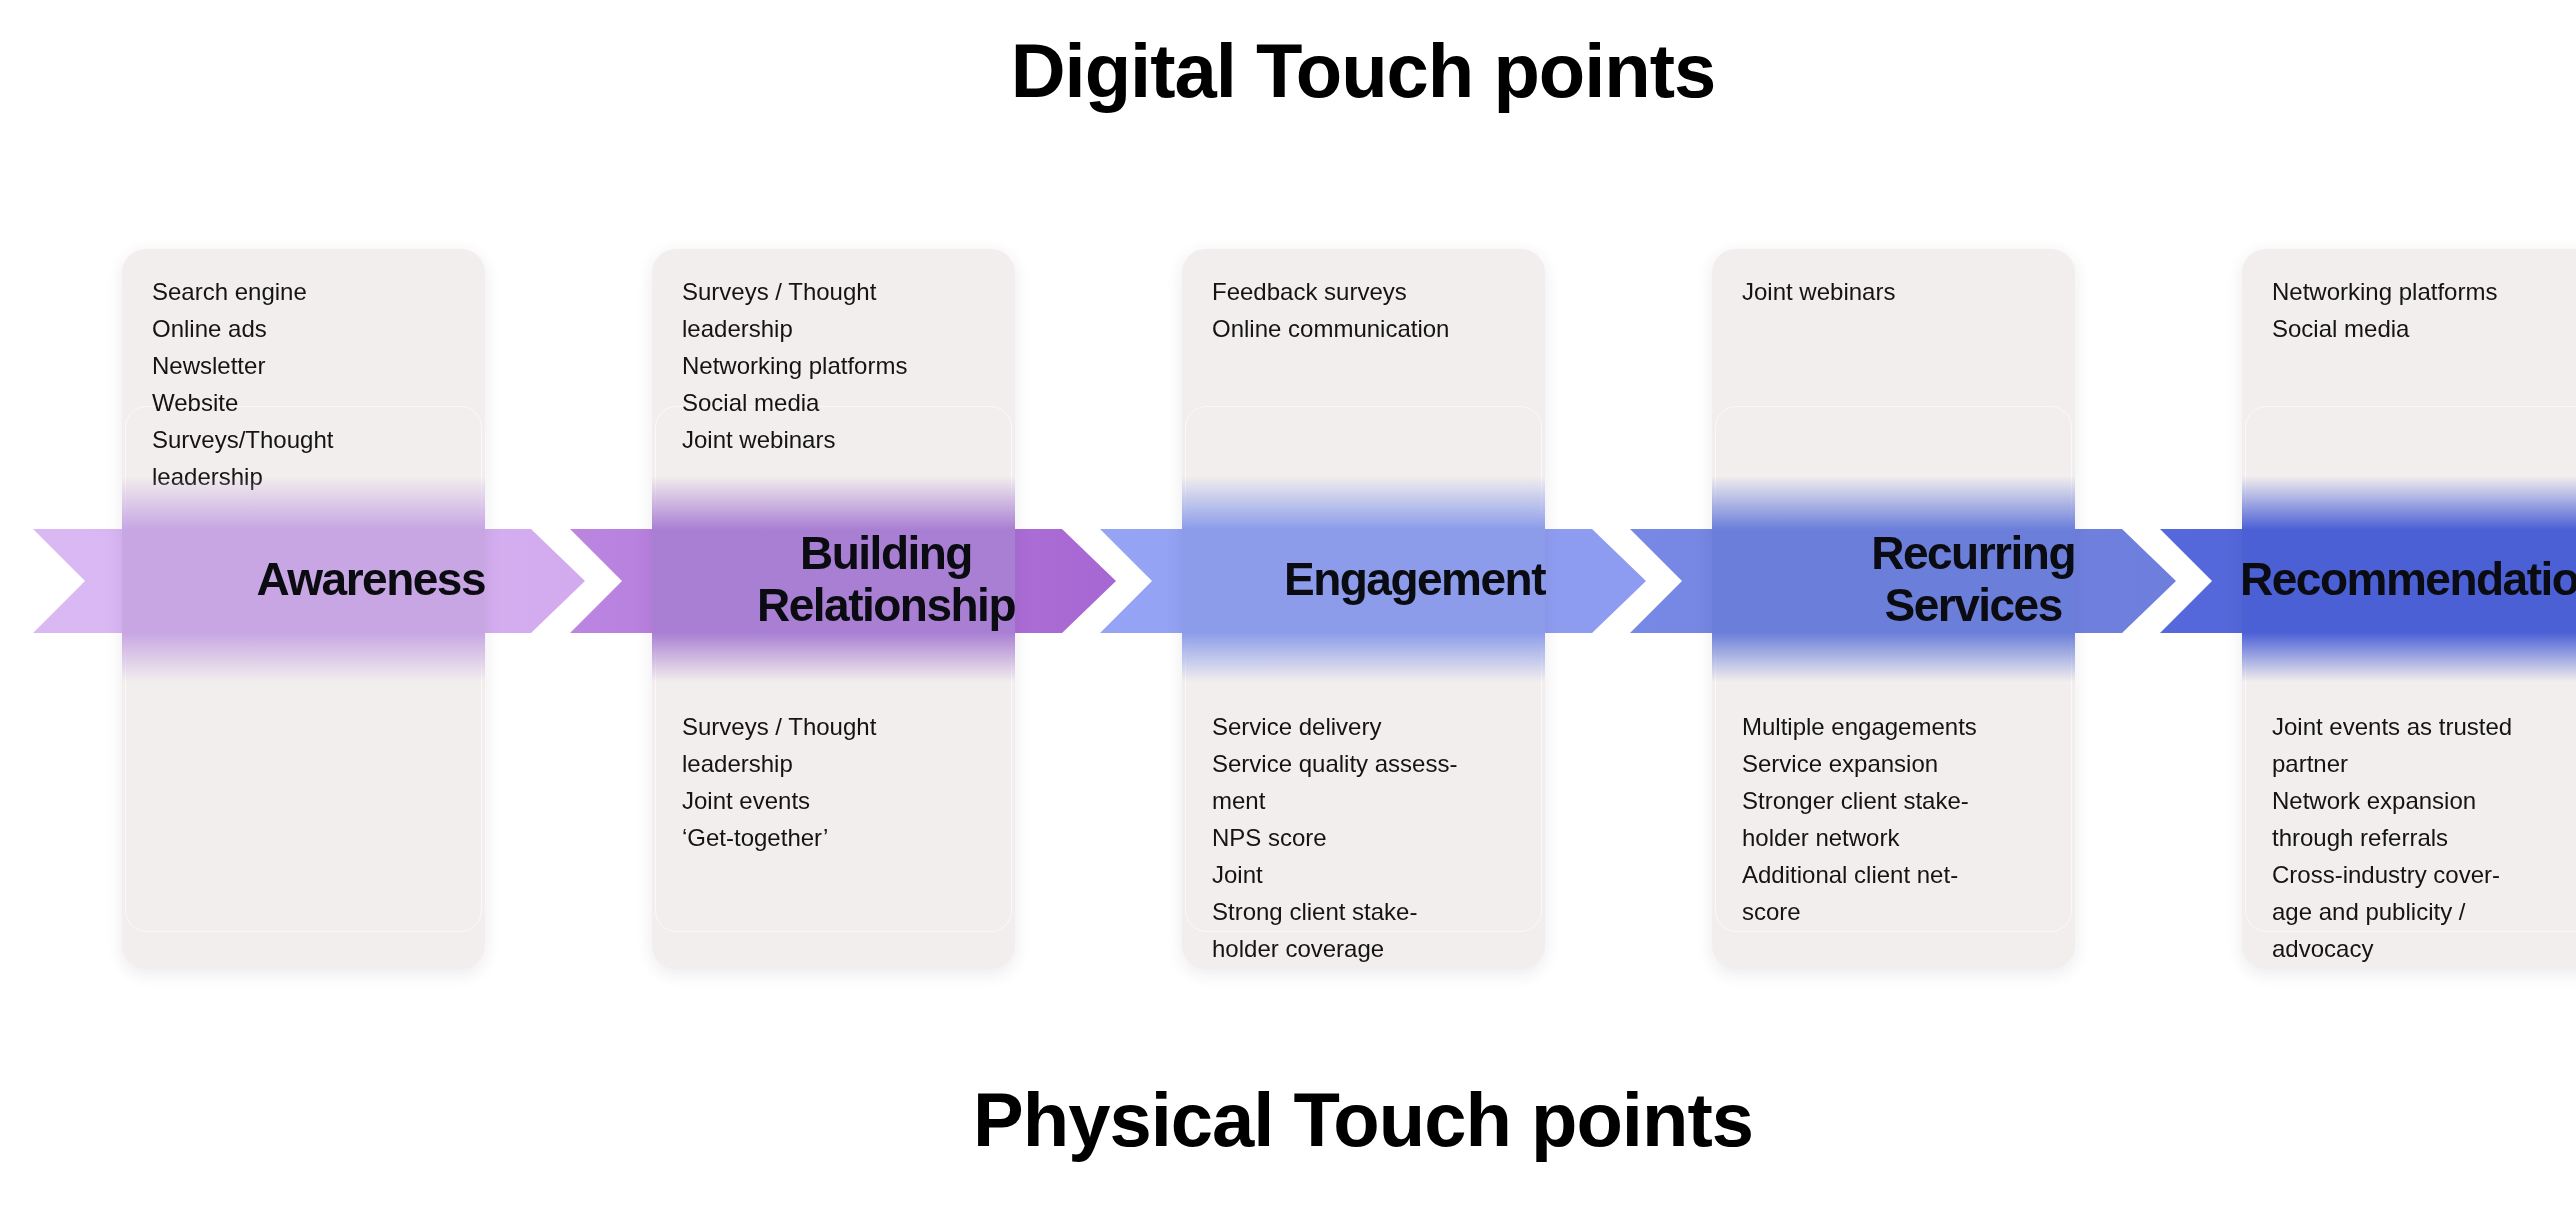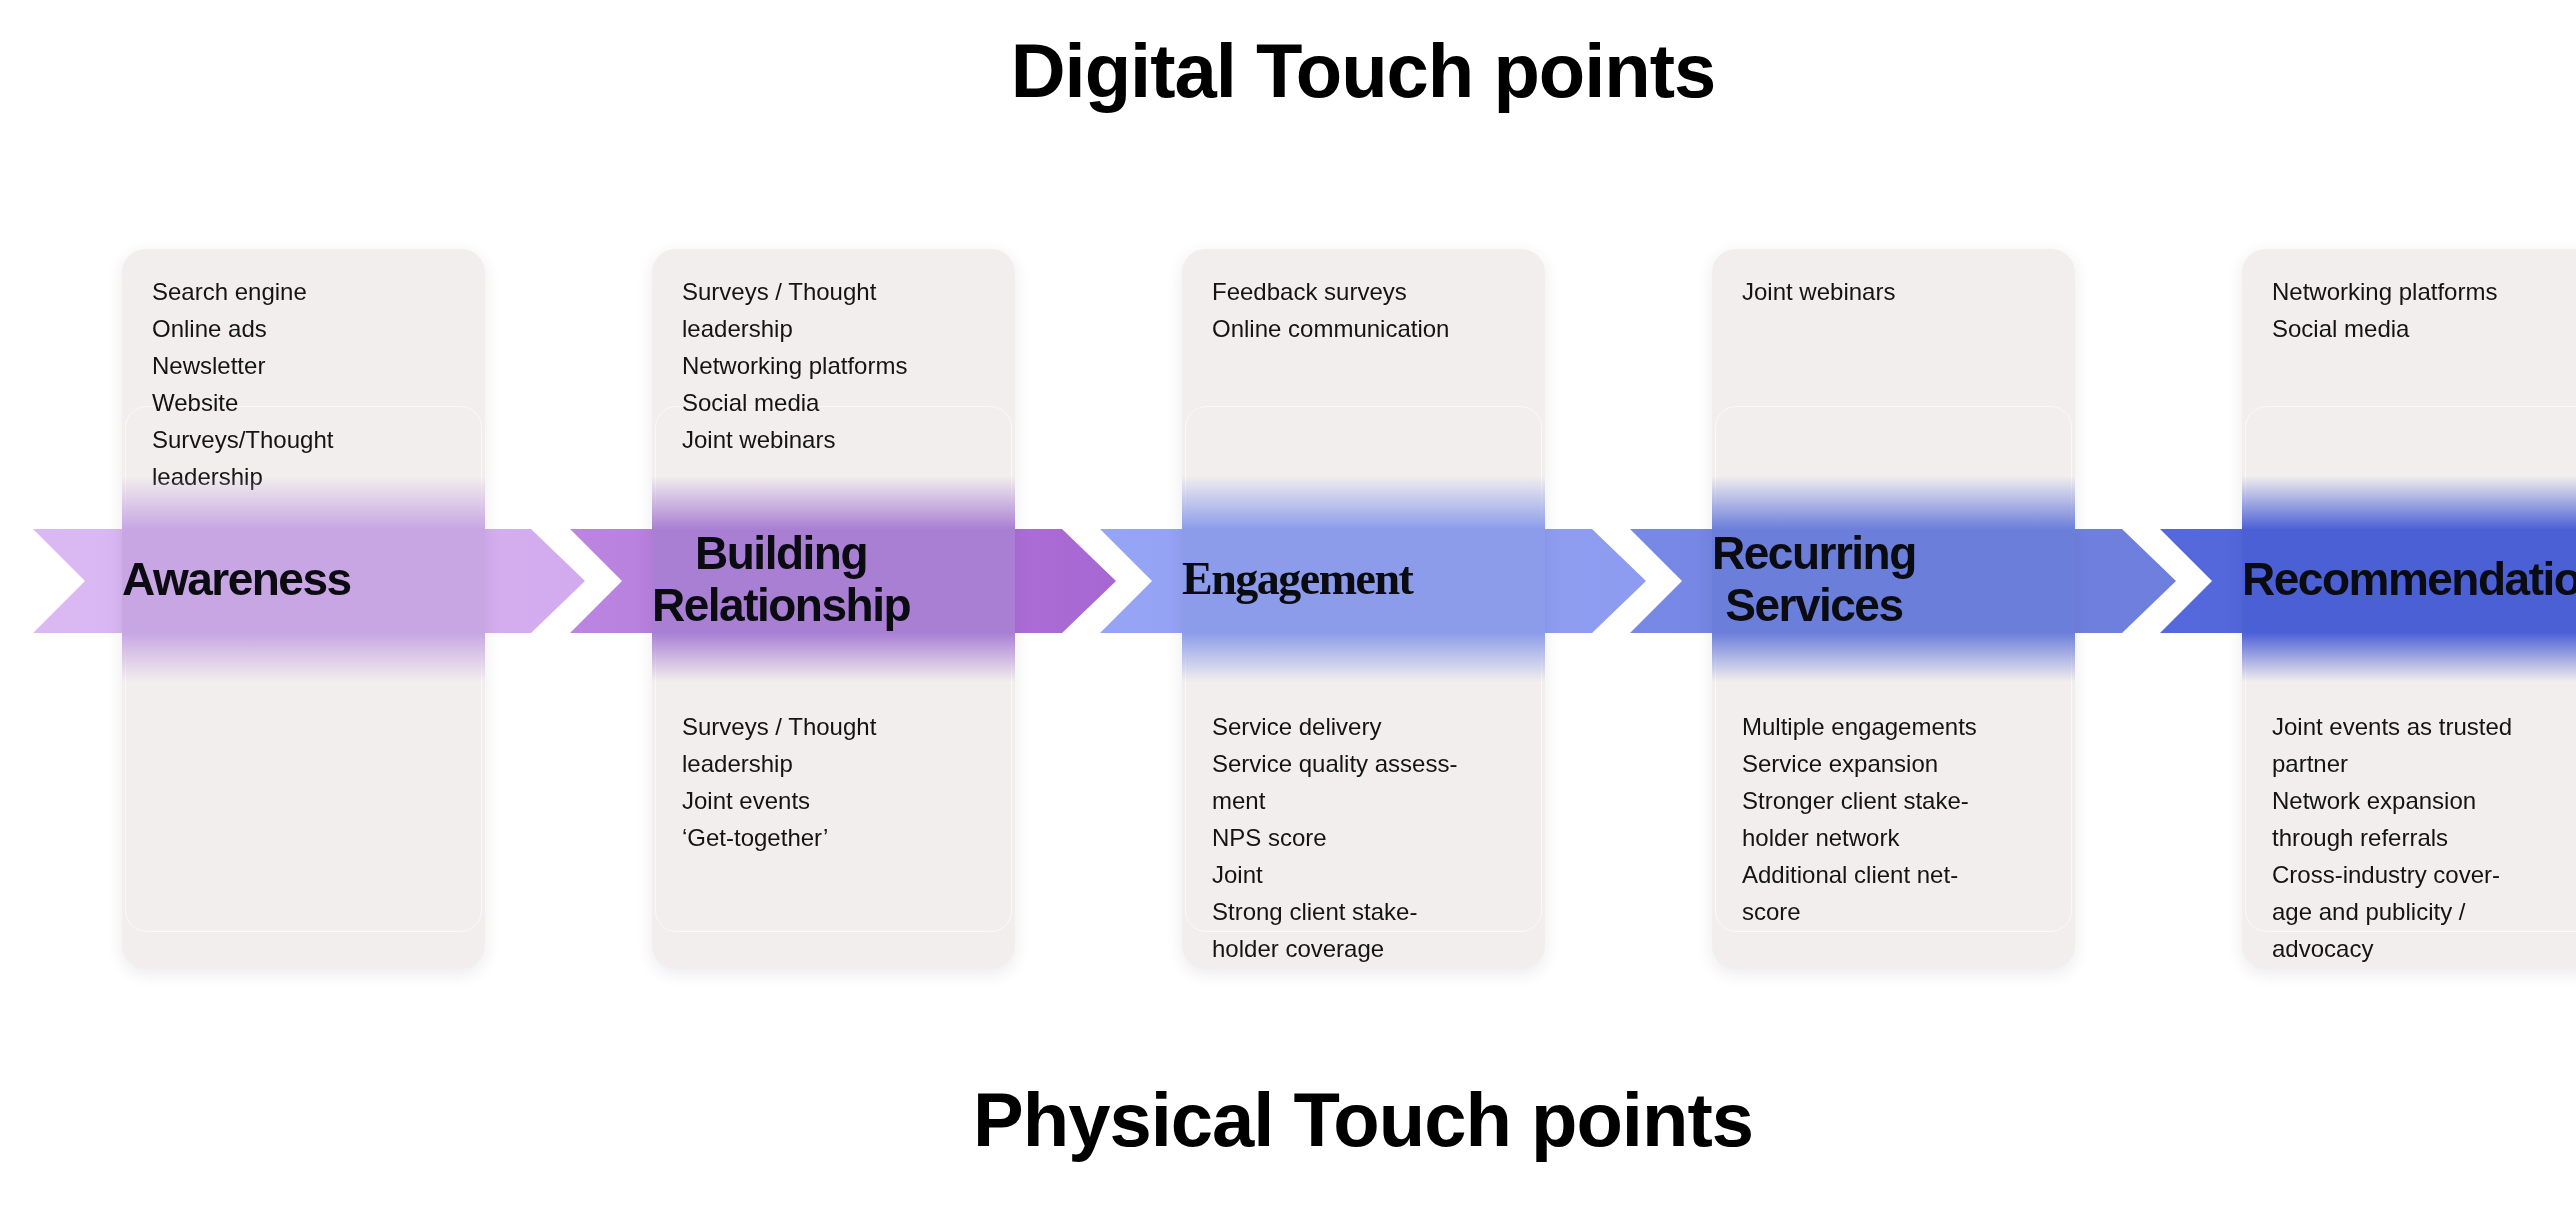--- a/index.html
+++ b/index.html
@@ -29,21 +29,21 @@
     background:#f2eeed;border-radius:24px;
     box-shadow:0 4.1px 15.5px rgba(70,50,90,0.10);
   }
   .inner-card{
     position:absolute;left:3.1px;right:3.1px;top:157px;bottom:37px;
     border-radius:21.6px;border:1.5px solid rgba(255,255,255,0.6);
     pointer-events:none;
   }
   .banner{
     position:absolute;left:0;right:0;top:227px;height:206px;
-    display:flex;align-items:center;justify-content:flex-start;
+    display:flex;align-items:center;justify-content:flex-end;
   }
   .stage-label{
     font-weight:bold;font-size:46px;line-height:52px;letter-spacing:-1.5px;
     color:#0b0b12;text-align:center;white-space:nowrap;
   }
   .list{position:absolute;left:30px;right:8.2px;}
   .list.digital{top:24px;}
   .list.physical{top:459px;}
   .line{
     font-size:24px;line-height:37px;color:#141414;white-space:nowrap;
@@ -101,21 +101,21 @@
         <div class="line">‘Get-together’</div>
       </div>
   </div>
 
   <div class="card" style="left:1182px;">
     <div class="inner-card"></div>
     <div class="list digital">
         <div class="line">Feedback surveys</div>
         <div class="line">Online communication</div>
       </div>
-    <div class="banner" style="background: linear-gradient(rgba(140, 156, 234, 0) 0%, rgb(140, 156, 234) 26%, rgb(140, 156, 234) 76%, rgba(140, 156, 234, 0) 100%); font-family: Liberation Serif, serif;">
+    <div class="banner" style="background: linear-gradient(rgba(140, 156, 234, 0) 0%, rgb(140, 156, 234) 26%, rgb(140, 156, 234) 76%, rgba(140, 156, 234, 0) 100%);">
       <div class="stage-label">
           <div>Engagement</div>
         </div>
     </div>
     <div class="list physical">
         <div class="line">Service delivery</div>
         <div class="line">Service quality assess-</div>
         <div class="line">ment</div>
         <div class="line">NPS score</div>
         <div class="line">Joint</div>

